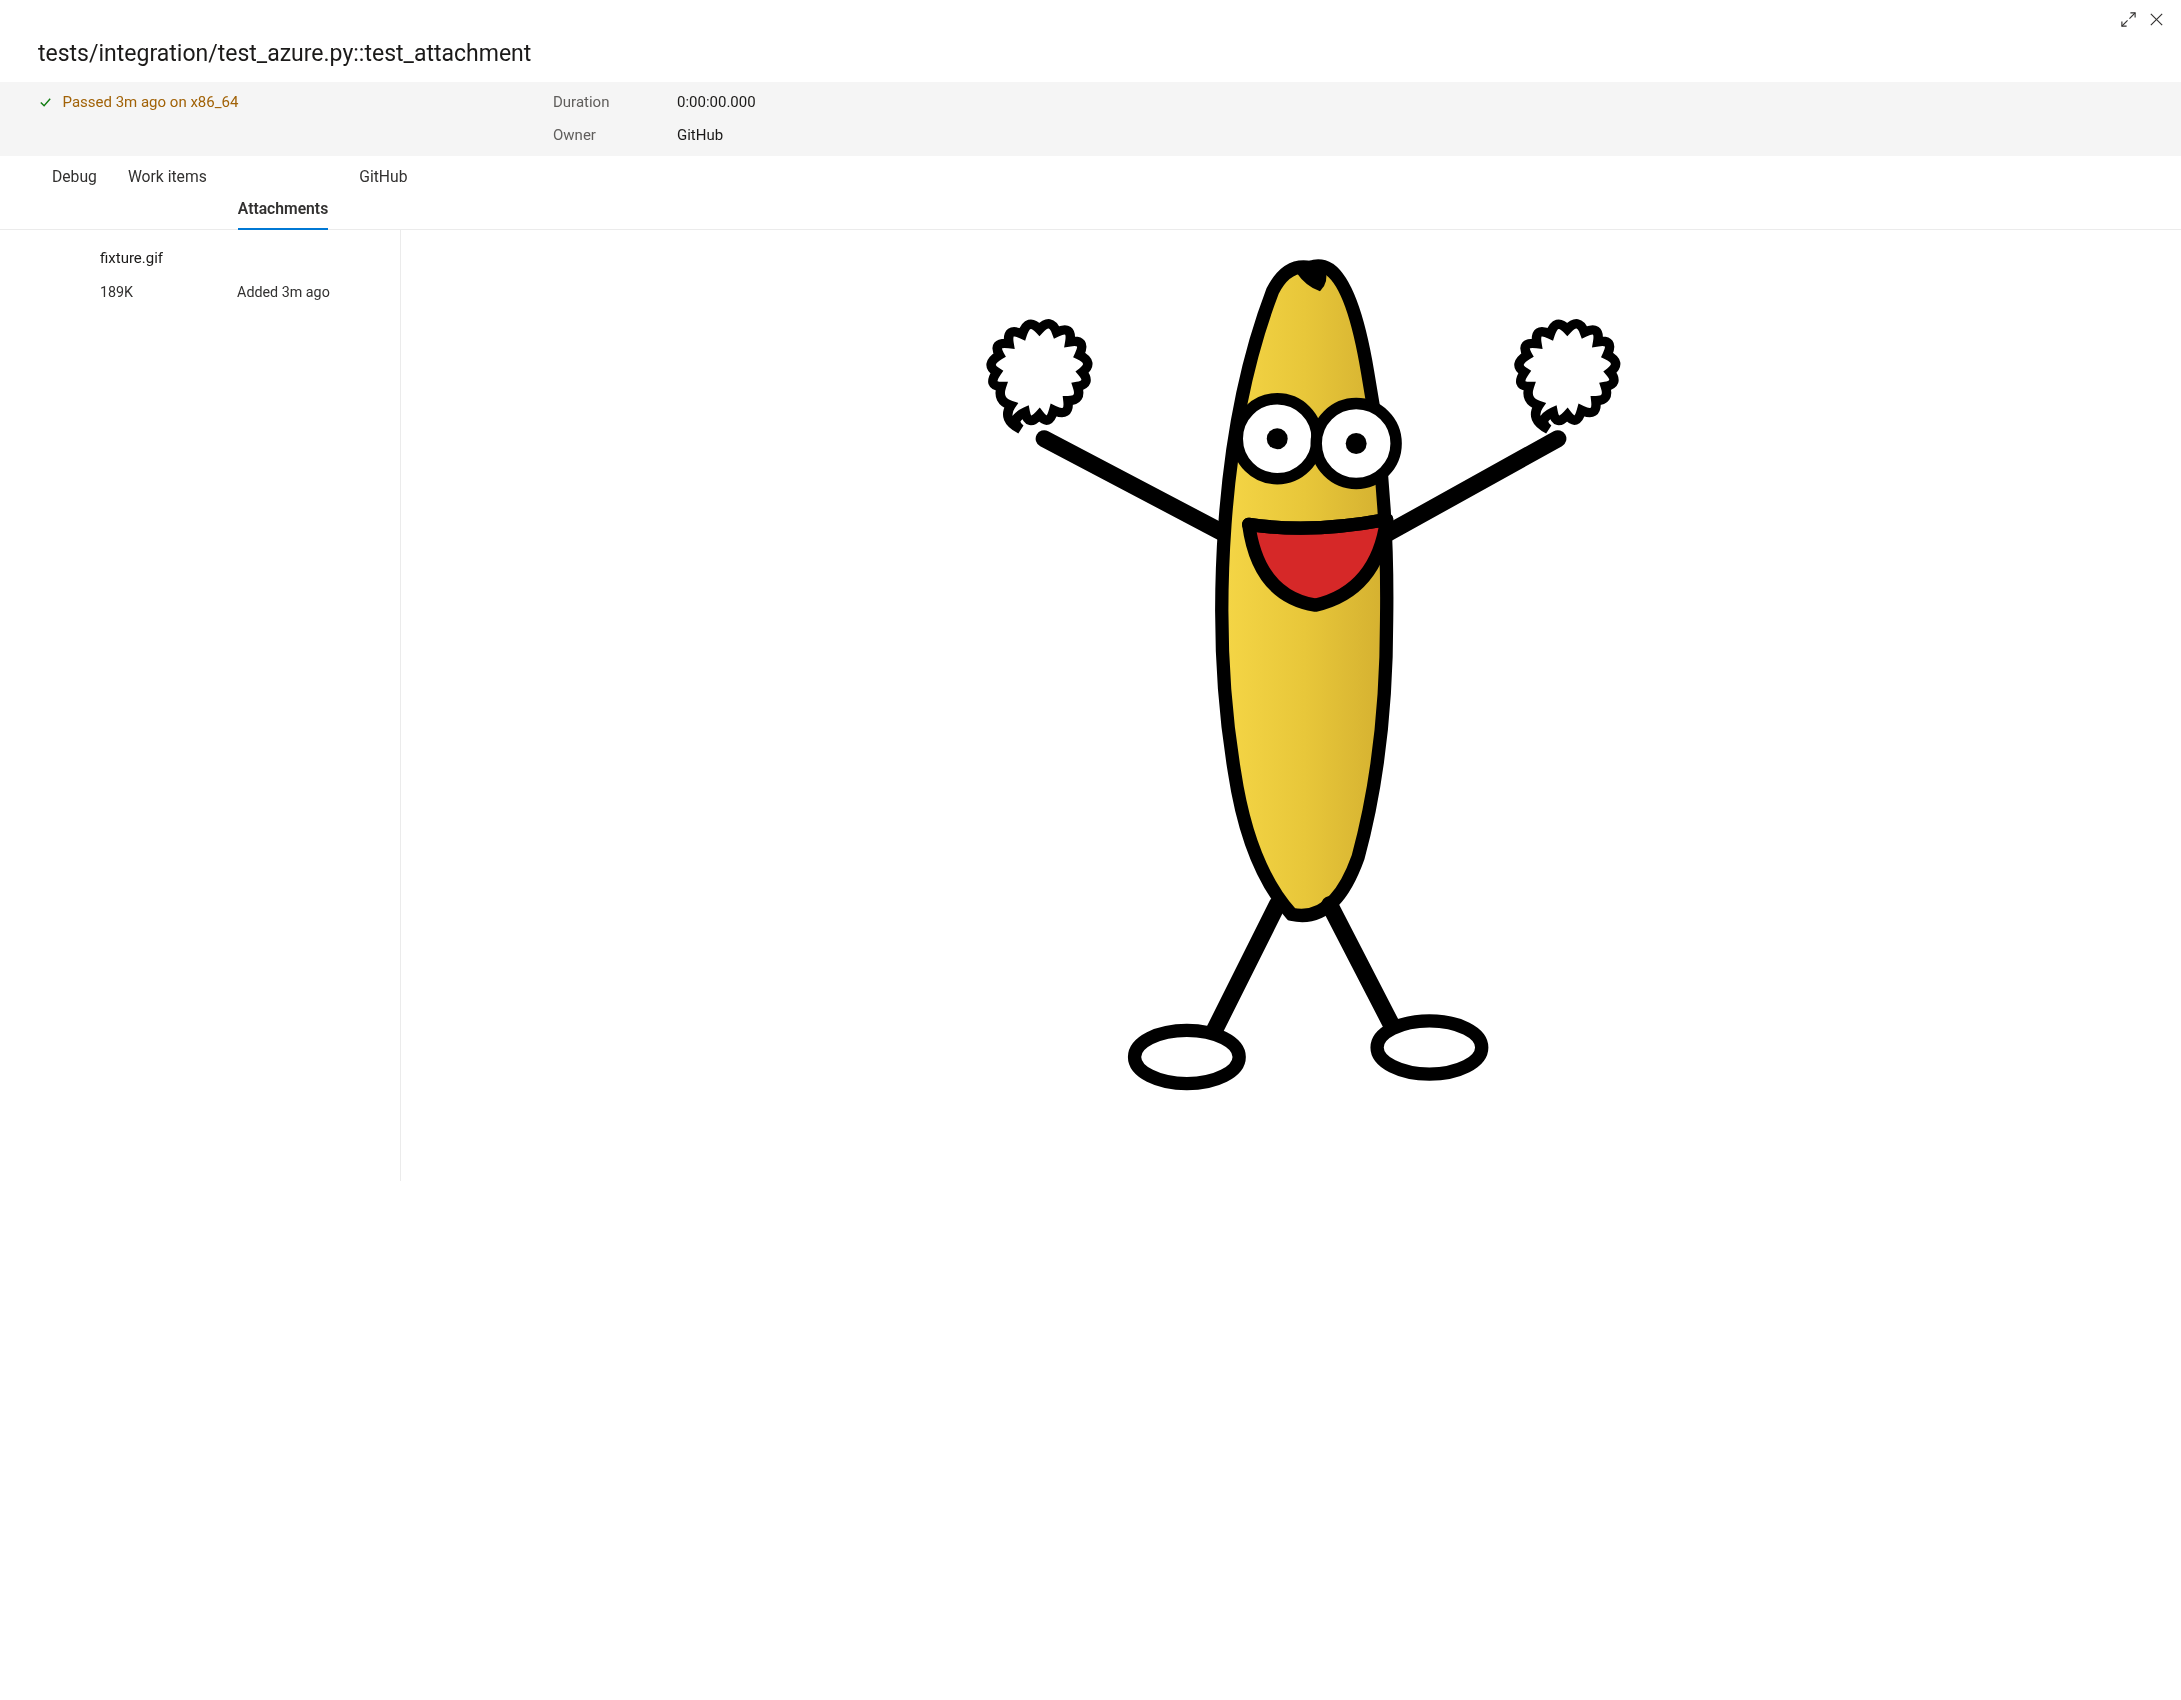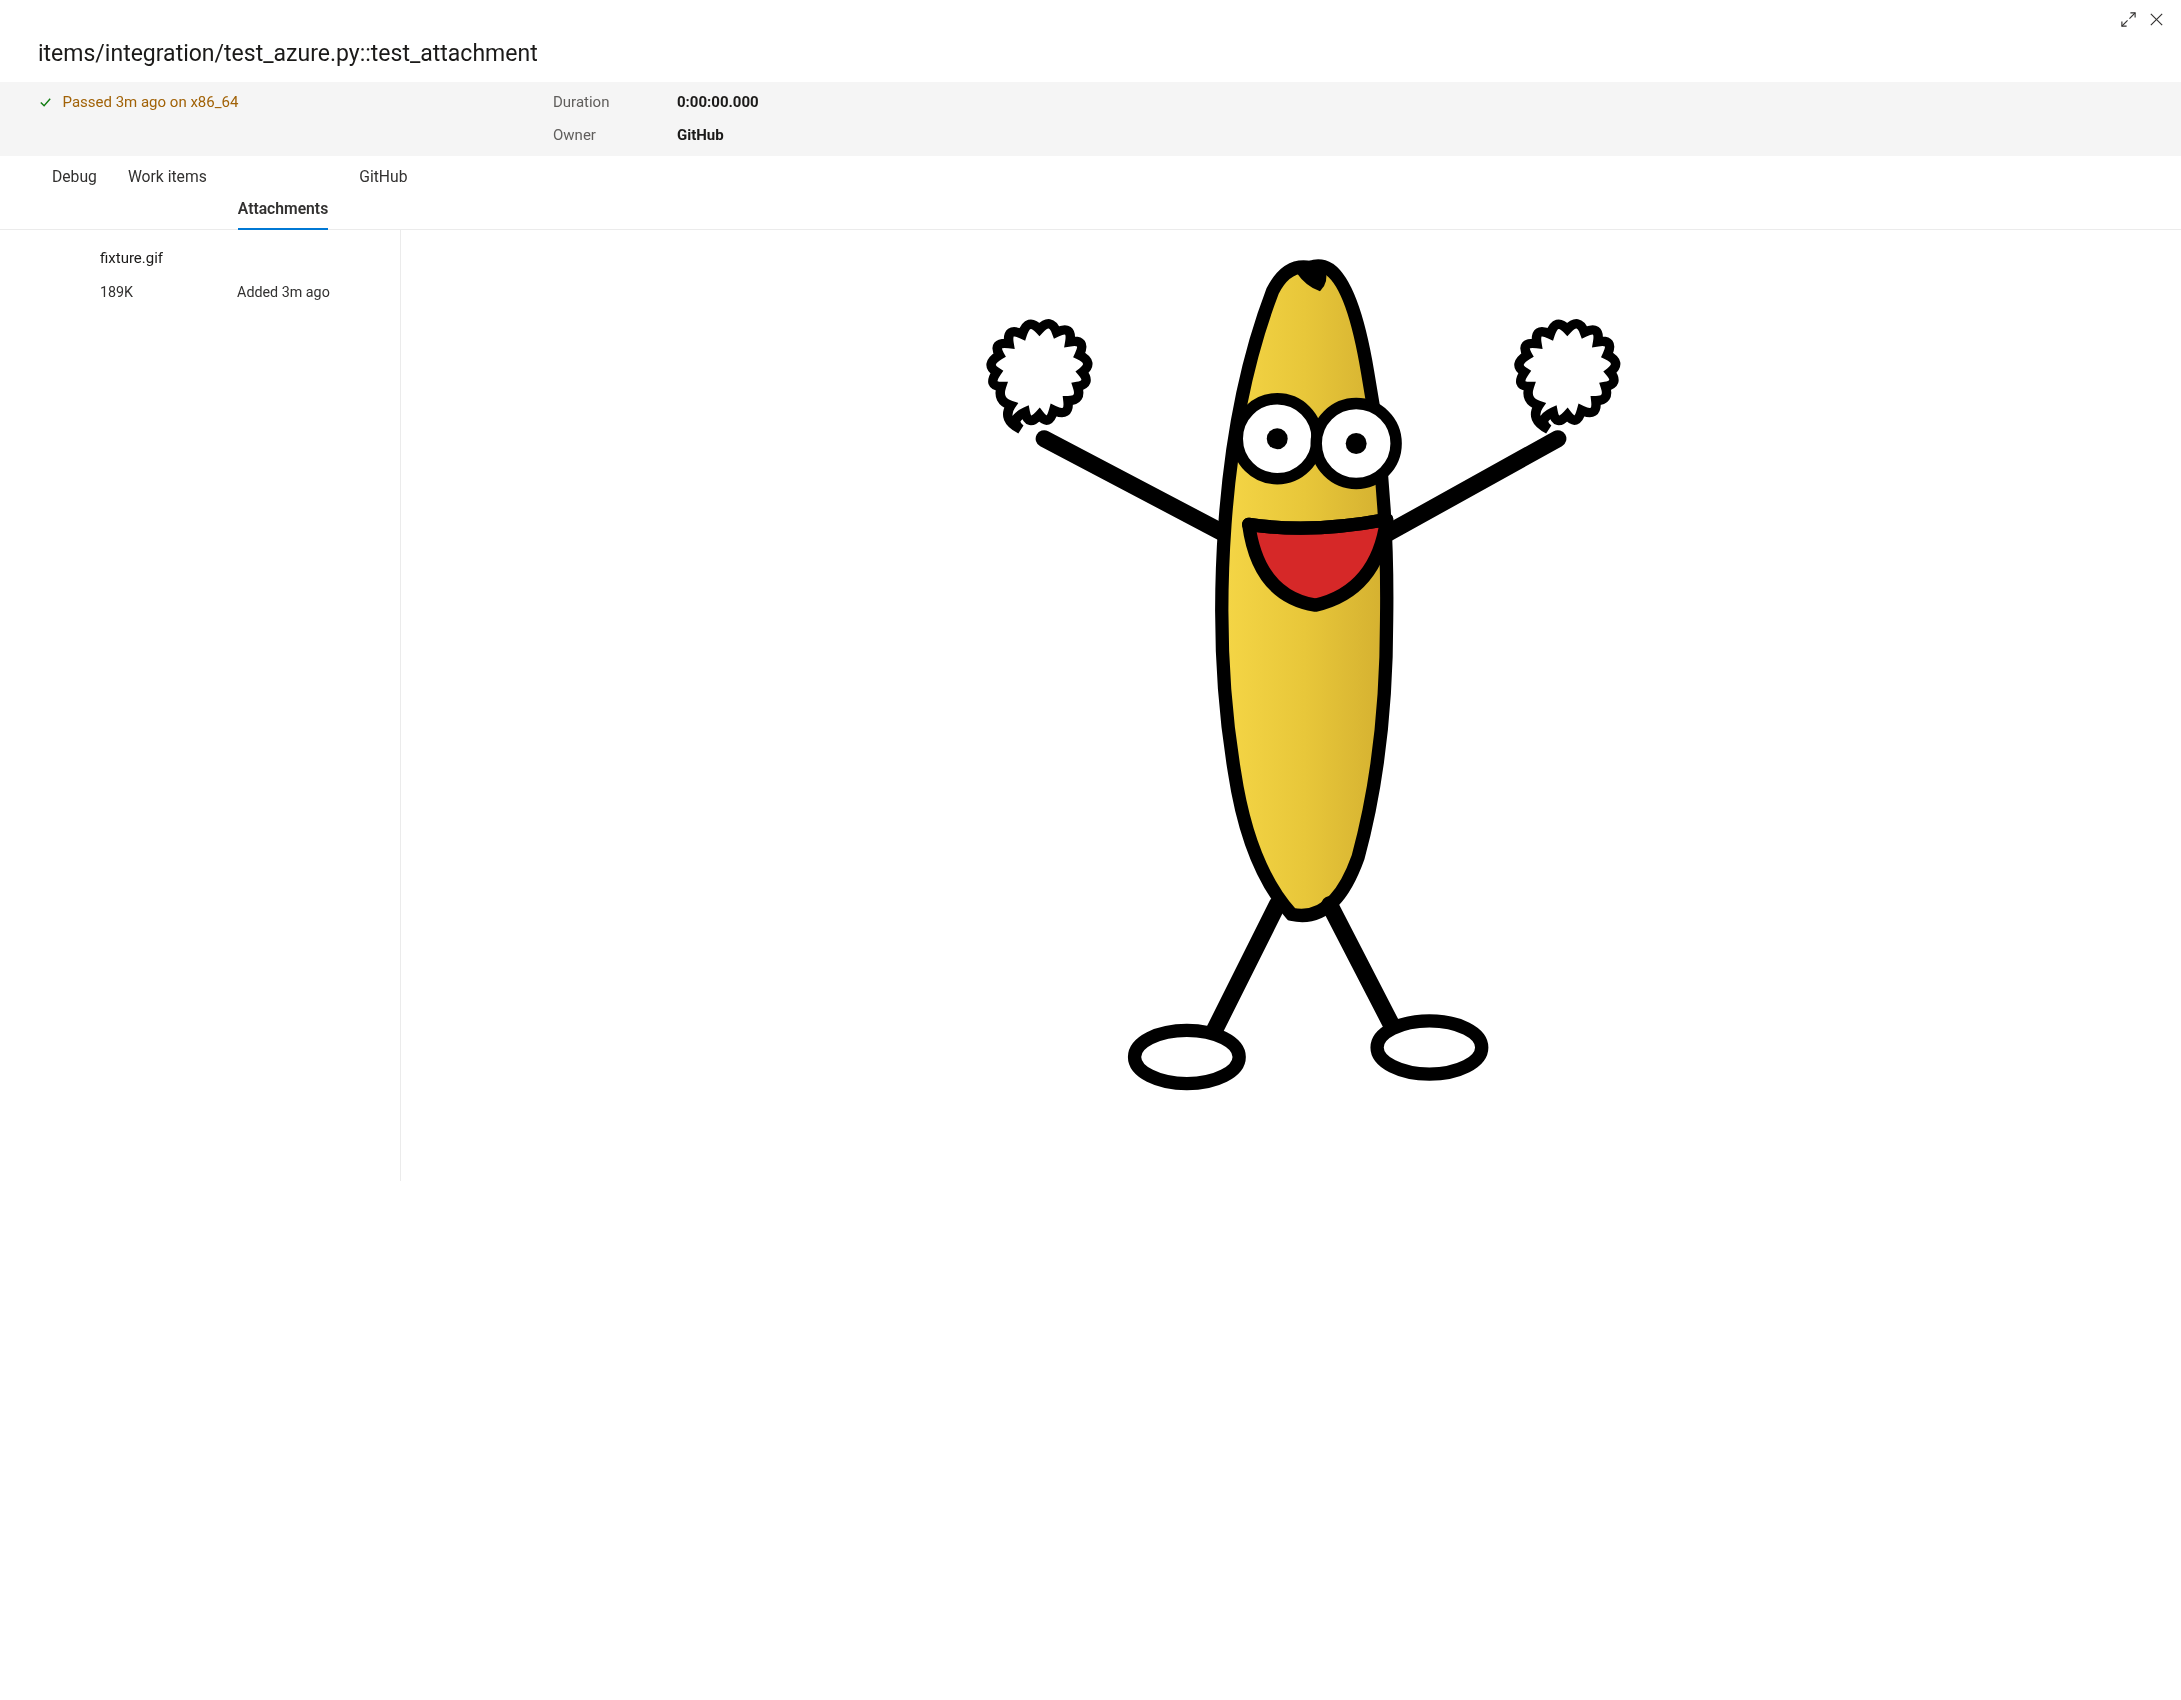--- a/index.html
+++ b/index.html
@@ -70,21 +70,20 @@
       align-items: flex-end;
     }
     .meta-label {
       color: #605e5c;
       font-size: 15px;
       width: 124px;
     }
     .meta-value {
       color: #1b1a19;
       font-size: 15px;
-      font-weight: bold;
     }
     .tabs {
       display: flex;
       gap: 31px;
       padding: 11.4px 52px 0 52px;
       border-bottom: 1px solid #ebebeb;
     }
     .tab {
       font-size: 15.7px;
       color: #323130;
@@ -151,21 +150,21 @@
   </div>
   <div class="window-control-icon">
     <svg width="17" height="17" viewBox="0 0 18 18" fill="none" stroke="#323130" stroke-width="1.2">
       <path d="M3 3 L15 15"></path>
       <path d="M15 3 L3 15"></path>
     </svg>
   </div>
 </div>
 
 <div class="header">
-  <div class="title">items/integration/test_azure.py::test_attachment</div>
+  <div class="title">tests/integration/test_azure.py::test_attachment</div>
 </div>
 
 <div class="status-bar">
   <div class="status-left">
     <div class="check-icon">
       <svg width="15" height="15" viewBox="0 0 16 16" fill="none" stroke="#107c10" stroke-width="1.5">
         <path d="M3 8 L6.5 11.5 L13 4"></path>
       </svg>
     </div>
     <div class="status-text">Passed 3m ago on x86_64</div>

